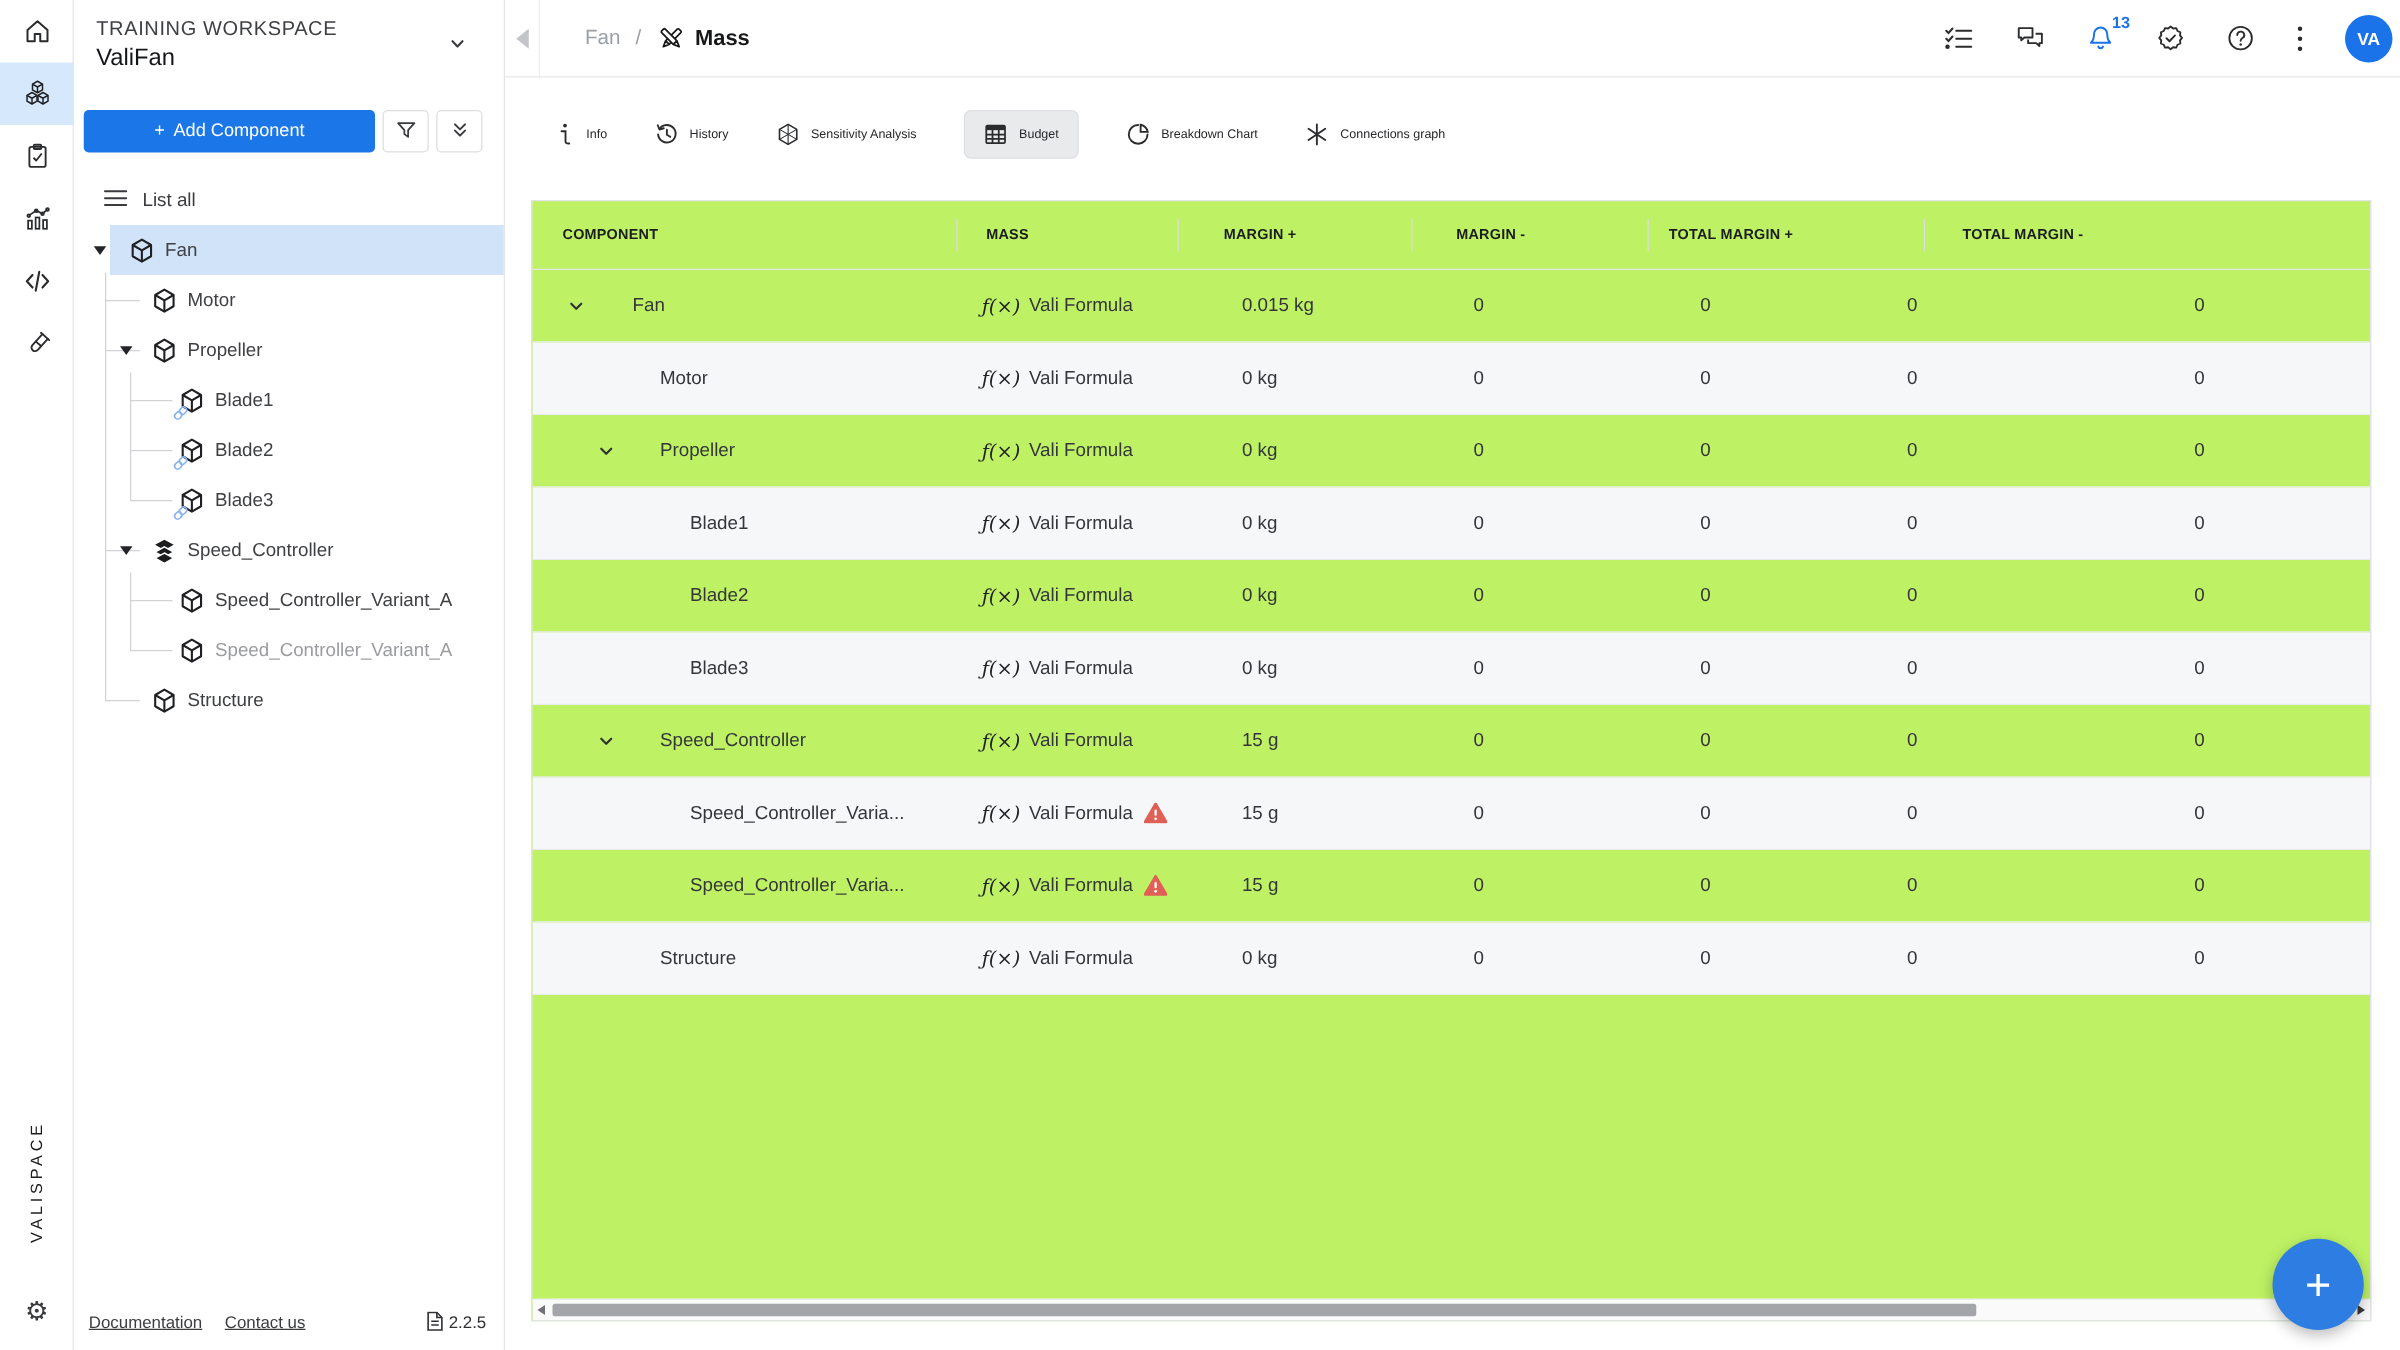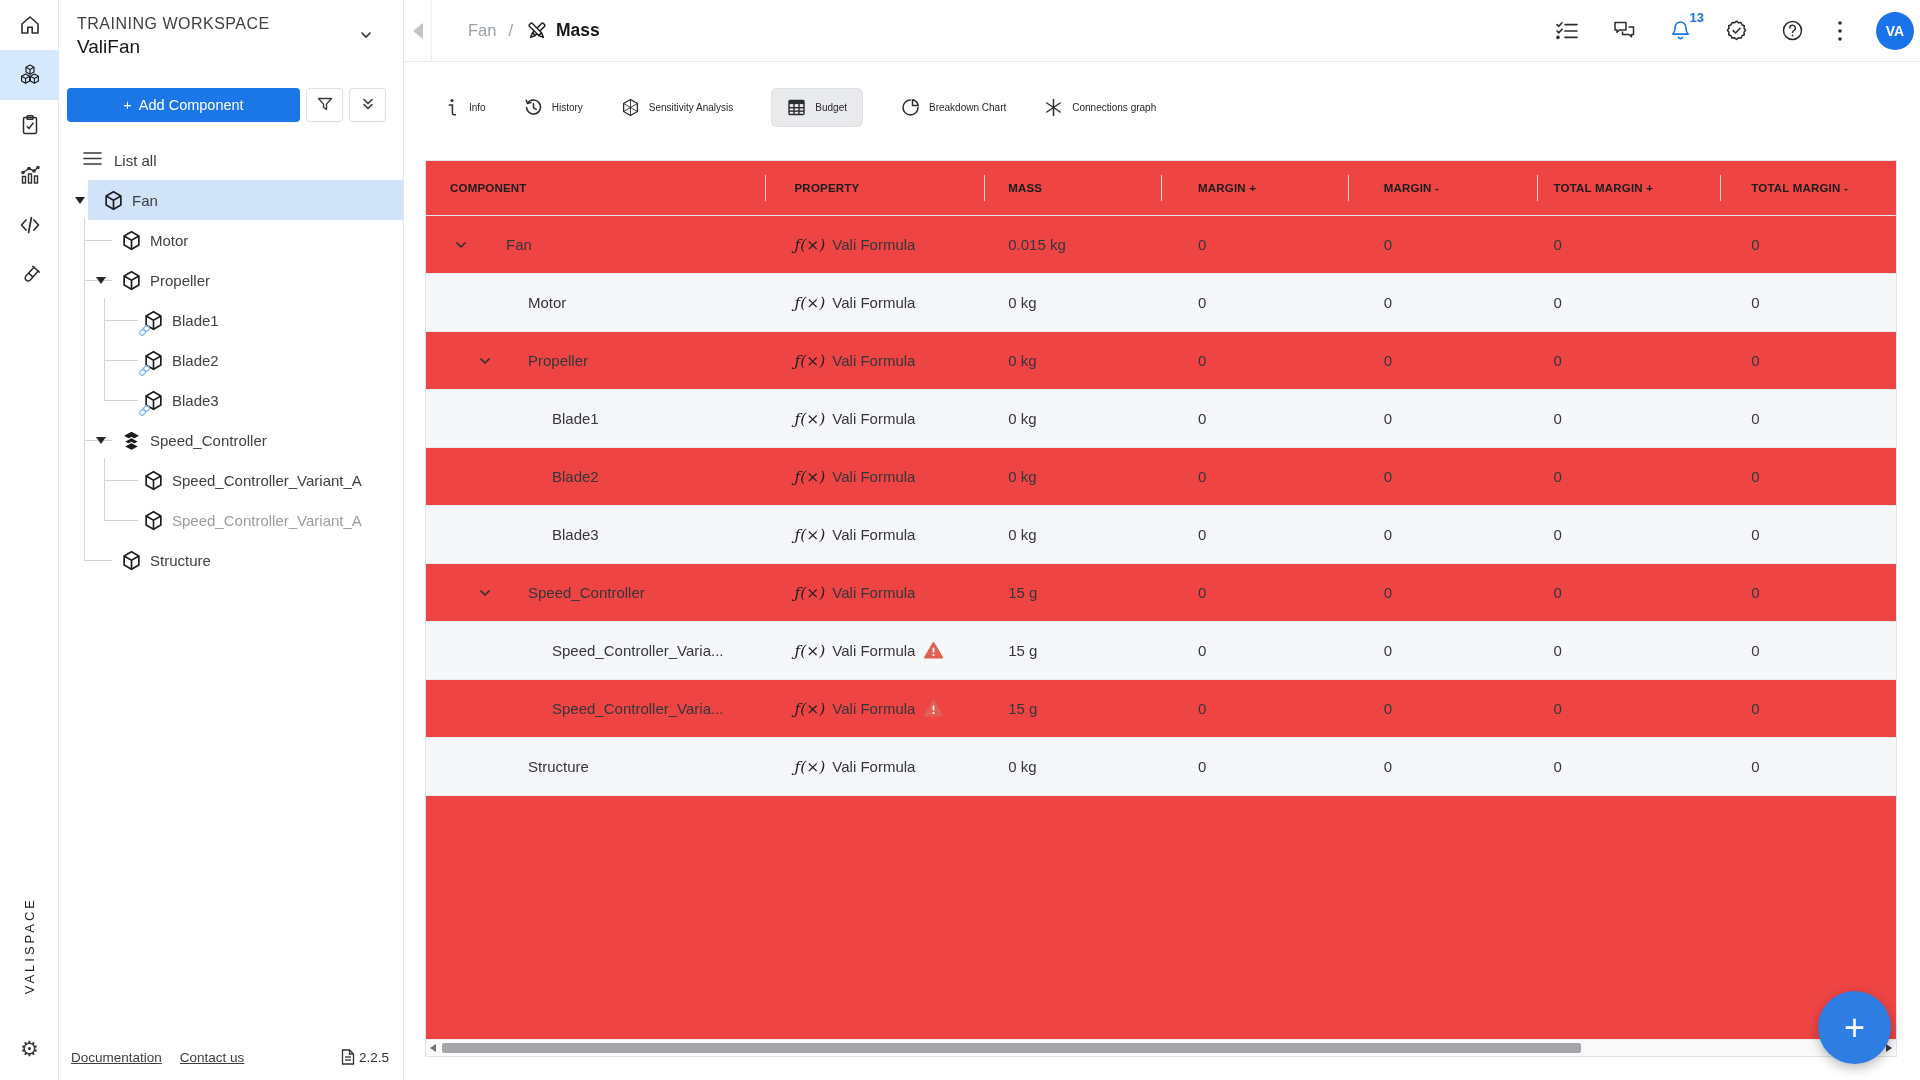--- a/index.html
+++ b/index.html
@@ -75,33 +75,33 @@
     display:flex; align-items:center; justify-content:center; font-size:14px; font-weight:700; cursor:pointer; }
 
   
   .tabs { display:flex; align-items:center; gap:38px; padding-left:40px; margin-top:22px; height:46px; }
   .tab { display:flex; align-items:center; gap:9px; font-size:10px; color:#27282b; padding:10px 0; border-radius:6px; cursor:pointer; }
   .tab.active-true { background:#e9eaec; padding:10px 16px; box-shadow:inset 0 0 0 1px #dfe0e3; }
   .tab svg { flex:none; }
 
   
   .table-wrap { position:absolute; left:21px; right:23px; top:160px; bottom:23px;
-    border:1px solid #e2e3e6; background:#ef4444; overflow:hidden; }
+    border:1px solid #e2e3e6; background:#bef264; overflow:hidden; }
   .thead { display:flex; height:55px; align-items:center; border-bottom:1px solid #e4e5e8; }
   .th { position:relative; height:100%; display:flex; align-items:center;
     font-size:11.5px; font-weight:700; letter-spacing:.2px; color:#1b1c1e; cursor:pointer; }
   .th + .th::before { content:''; position:absolute; left:0; top:50%; transform:translateY(-50%);
     width:1px; height:26px; background:#dbdcdf; }
   .col-component { width:339px; padding-left:24px; }
   .col-property  { width:220px; padding-left:30px; }
   .col-mass      { width:177px; padding-left:24px; }
   .col-mplus     { width:187px; padding-left:37px; }
   .col-mminus    { width:189px; padding-left:36px; }
   .col-tmplus    { width:184px; padding-left:17px; }
-  .col-tmminus   { width:176px; padding-left:31px; }
+  .col-tmminus   { width:176px; padding-left:31px;margin-left:37px; }
   .tr { display:flex; height:58px; align-items:center; border-bottom:1px solid #eaebee;
     font-size:15px; color:#35363a; }
   .tr.shade-true { background:#f6f7f8; }
   .cell { height:100%; display:flex; align-items:center; }
   .cell-component { position:relative; }
   .row-chevron { position:absolute; top:50%; transform:translateY(-50%); cursor:pointer; display:flex; }
   .tr.indent-0 .row-chevron { left:26px; }
   .tr.indent-1 .row-chevron { left:50px; }
   .comp-label { white-space:nowrap; overflow:hidden; text-overflow:ellipsis; }
   .tr.indent-0 .comp-label { padding-left:56px; }
@@ -529,21 +529,20 @@
           <line x1="2.8" y1="5" x2="16.2" y2="14"></line>
           <line x1="16.2" y1="5" x2="2.8" y2="14"></line>
         </svg>
       <span>Connections graph</span>
     </div>
   </div>
 
   <div class="table-wrap">
     <div class="thead">
       <div class="th col-component">COMPONENT</div>
-      <div class="th col-property">PROPERTY</div>
       <div class="th col-mass">MASS</div>
       <div class="th col-mplus">MARGIN +</div>
       <div class="th col-mminus">MARGIN -</div>
       <div class="th col-tmplus">TOTAL MARGIN +</div>
       <div class="th col-tmminus">TOTAL MARGIN -</div>
     </div>
     <div>
 
         <div class="tr indent-0 shade-false">
           <div class="cell cell-component col-component">

